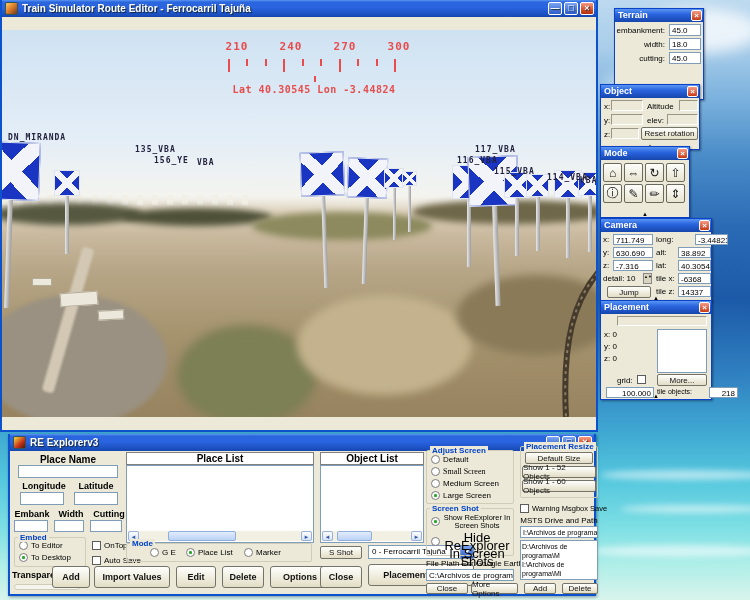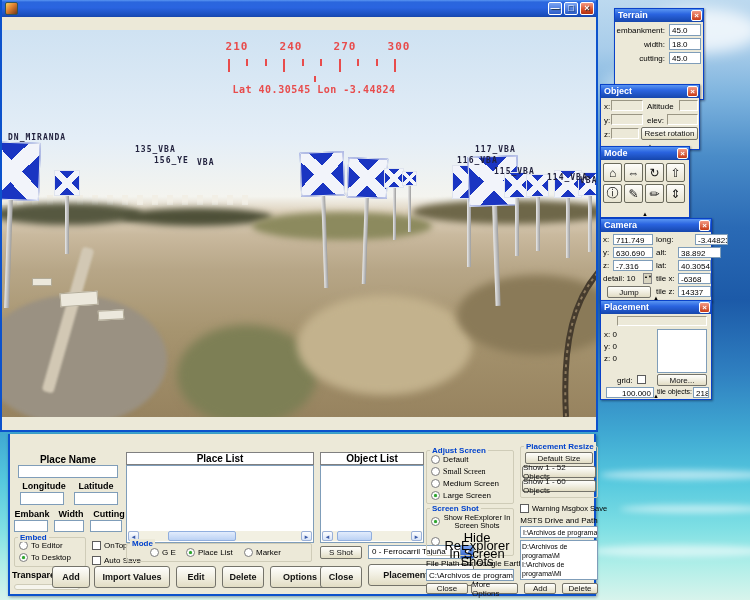--- a/index.html
+++ b/index.html
@@ -101,20 +101,21 @@
 <div class="desktop">
   <div class="cloud" style="left:640px;top:8px;width:120px;height:45px;"></div>
   <div class="cloud" style="left:600px;top:70px;width:90px;height:30px;opacity:.5;"></div>
   <div class="foam" style="left:600px;top:470px;width:170px;height:10px;"></div>
   <div class="foam" style="left:620px;top:505px;width:150px;height:8px;"></div>
   <div class="foam" style="left:590px;top:545px;width:180px;height:12px;"></div>
 
   <div class="mainwin">
     <div class="titlebar">
       <span class="appico"></span>
+      <span>Train Simulator Route Editor - Ferrocarril Tajuña</span>
       <span class="wbtns">
         <span class="wbtn">—</span>
         <span class="wbtn">□</span>
         <span class="wbtn close">×</span>
       </span>
     </div>
 
     <div class="viewport">
 
       <div class="patch" style="left:0;top:165px;width:250px;height:10px;background:repeating-linear-gradient(90deg,#f2efe6 0 6px,transparent 6px 15px);filter:none;border-radius:0;"></div>
@@ -267,21 +268,21 @@
   <div class="panel" style="left:600px;top:218px;width:112px;height:84px;">
     <div class="ptitle"><span>Camera</span>
       <span class="pclose">×</span></div>
     <span class="lbl thin" style="left:2px;top:16px;">x:</span>
     <div class="fld" style="left:12px;top:15px;width:40px;height:11px;">711.749</div>
     <span class="lbl thin" style="left:55px;top:16px;">long:</span>
     <div class="fld" style="left:94px;top:15px;width:33px;height:11px;">-3.44823</div>
     <span class="lbl thin" style="left:2px;top:29px;">y:</span>
     <div class="fld" style="left:12px;top:28px;width:40px;height:11px;">630.690</div>
     <span class="lbl thin" style="left:55px;top:29px;">alt:</span>
-    <div class="fld" style="left:77px;top:28px;width:43px;height:11px;">38.892</div>
+    <div class="fld" style="left:77px;top:28px;width:33px;height:11px;">38.892</div>
     <span class="lbl thin" style="left:2px;top:42px;">z:</span>
     <div class="fld" style="left:12px;top:41px;width:40px;height:11px;">-7.316</div>
     <span class="lbl thin" style="left:55px;top:42px;">lat:</span>
     <div class="fld" style="left:77px;top:41px;width:33px;height:11px;">40.30545</div>
     <span class="lbl thin" style="left:2px;top:55px;">detail: 10</span>
     <span style="position:absolute;left:42px;top:54px;width:9px;height:11px;font-size:4px;line-height:5px;text-align:center;background:#d8d4c0;border:1px solid #888;">▲▼</span>
     <span class="lbl thin" style="left:55px;top:55px;">tile x:</span>
     <div class="fld" style="left:77px;top:54px;width:33px;height:11px;">-6368</div>
     <div class="btn small" style="left:6px;top:67px;width:44px;height:12px;">Jump</div>
     <span class="lbl thin" style="left:55px;top:68px;">tile z:</span>
@@ -295,25 +296,34 @@
     <div class="inset" style="left:16px;top:15px;width:90px;height:10px;"></div>
     <span class="lbl thin" style="left:3px;top:29px;">x: 0</span>
     <span class="lbl thin" style="left:3px;top:41px;">y: 0</span>
     <span class="lbl thin" style="left:3px;top:53px;">z: 0</span>
     <div class="listbox" style="left:56px;top:28px;width:50px;height:44px;"></div>
     <span class="lbl thin" style="left:16px;top:75px;">grid:</span>
     <span class="check" style="left:36px;top:74px;"></span>
     <div class="btn small" style="left:56px;top:73px;width:50px;height:12px;">More...</div>
     <div class="fld" style="left:5px;top:86px;width:48px;height:11px;text-align:right;">100.000</div>
     <span class="lbl thin" style="left:56px;top:87px;font-size:7px;">tile objects:</span>
-    <div class="fld" style="left:92px;top:86px;width:16px;height:11px;text-align:right;text-decoration:underline;">218</div>
+    <div class="fld" style="left:108px;top:86px;width:29px;height:11px;text-align:right;text-decoration:underline;">218</div>
     <span class="collapse">▲</span>
   </div>
 
   <div class="rewin">
+    <div class="titlebar">
+      <span class="appico" style="background:linear-gradient(135deg,#f0e040,#c83018 60%,#501808);"></span>
+      <span>RE Explorerv3</span>
+      <span class="wbtns">
+        <span class="wbtn">—</span>
+        <span class="wbtn">□</span>
+        <span class="wbtn close">×</span>
+      </span>
+    </div>
 
     <span class="lbl" style="left:6px;top:20px;width:104px;text-align:center;font-size:10px;">Place Name</span>
     <div class="fld" style="left:8px;top:31px;width:100px;height:13px;"></div>
     <span class="lbl" style="left:10px;top:47px;width:48px;text-align:center;">Longitude</span>
     <span class="lbl" style="left:62px;top:47px;width:48px;text-align:center;">Latitude</span>
     <div class="fld" style="left:10px;top:58px;width:44px;height:13px;"></div>
     <div class="fld" style="left:64px;top:58px;width:44px;height:13px;"></div>
     <span class="lbl" style="left:2px;top:75px;width:40px;text-align:center;">Embank</span>
     <span class="lbl" style="left:44px;top:75px;width:34px;text-align:center;">Width</span>
     <span class="lbl" style="left:80px;top:75px;width:38px;text-align:center;">Cutting</span>

